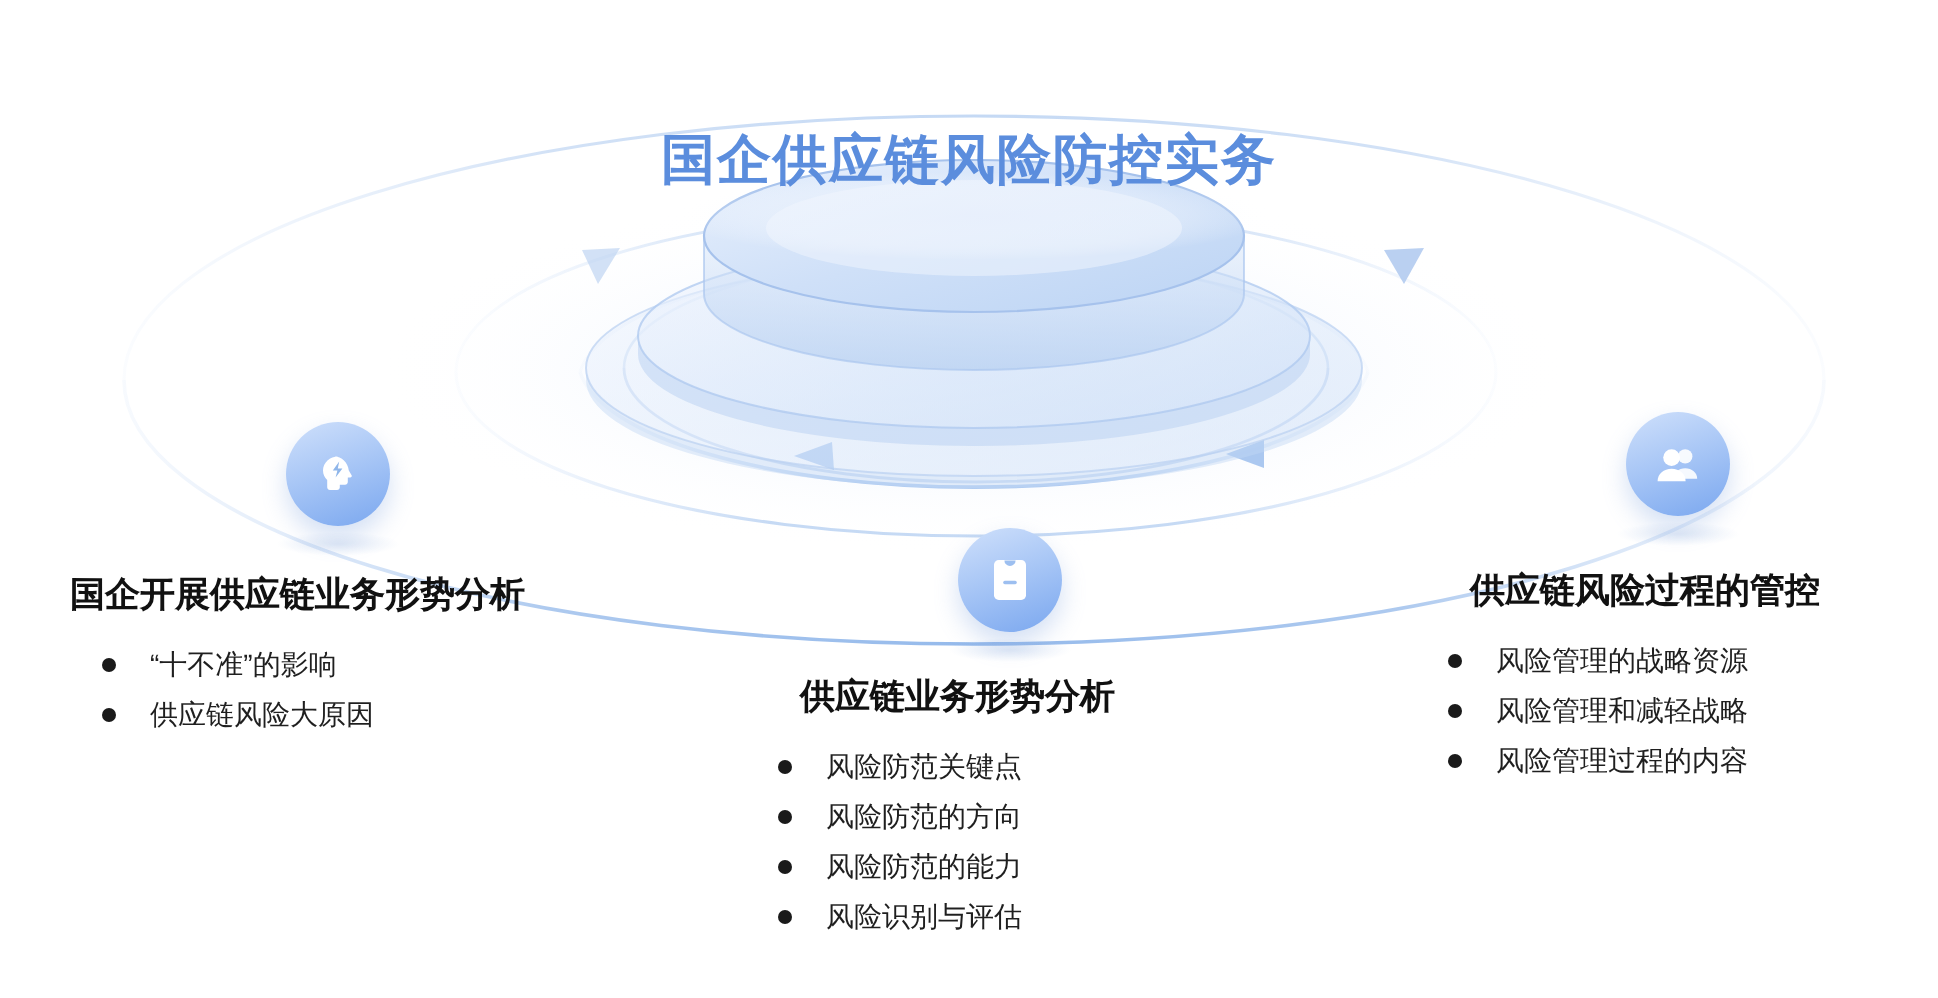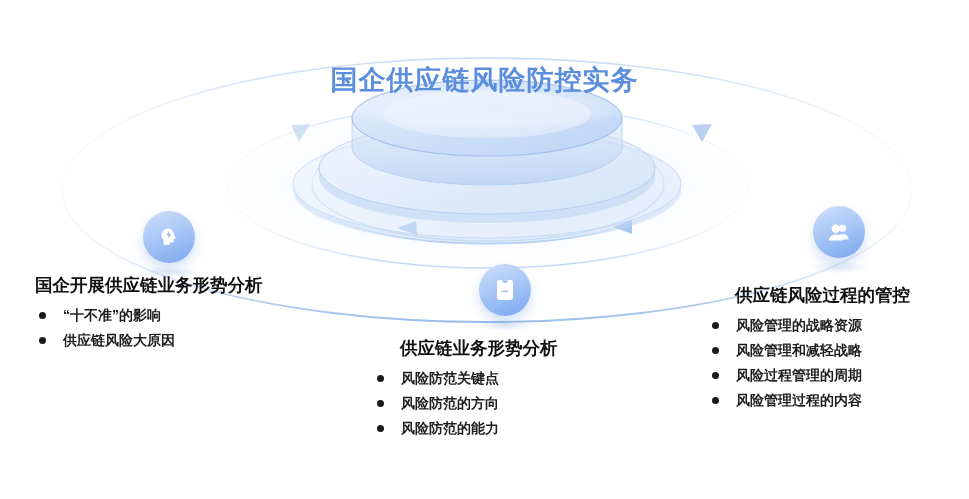--- a/index.html
+++ b/index.html
@@ -79,40 +79,40 @@
 
   
   .col { position: absolute; z-index: 6; }
   .col-heading {
     font-size: 17.5px;
     font-weight: bold;
     color: #111111;
     white-space: nowrap;
     margin-bottom: 11px;
   }
-  .bullets { list-style: none; margin: 4px; padding: 0; font-weight: bold; }
+  .bullets { list-style: none; margin: 16px; padding: 0; }
   .bullets li {
     display: flex;
     align-items: center;
     font-size: 14px;
     color: #1f1f1f;
     line-height: 1.0;
     margin-bottom: 11px;
     white-space: nowrap;
   }
   .bullets li .dot {
     width: 7px;
     height: 7px;
     border-radius: 50%;
     background: #1a1a1a;
     flex: 0 0 auto;
     margin-right: 17px;
   }
 
-  #col-left  { left: 35px;  top: 273px; }
+  #col-left  { left: 35px;  top: 285px; }
   #col-mid   { left: 373px; top: 336px; }
   #col-right { left: 708px; top: 283px; }
   #col-mid .col-heading { padding-left: 27px; }
   #col-right .col-heading { padding-left: 27px; }
 </style>
 </head>
 <body>
 
 <div id="stage">
 
@@ -264,38 +264,38 @@
         <span>风险防范关键点</span>
       </li>
       <li>
         <span class="dot"></span>
         <span>风险防范的方向</span>
       </li>
       <li>
         <span class="dot"></span>
         <span>风险防范的能力</span>
       </li>
+      <li>
+        <span class="dot"></span>
+        <span>风险识别与评估</span>
+      </li>
     </ul>
   </div>
 
   <div class="col" id="col-right">
     <div class="col-heading">供应链风险过程的管控</div>
     <ul class="bullets">
       <li>
         <span class="dot"></span>
         <span>风险管理的战略资源</span>
       </li>
       <li>
         <span class="dot"></span>
         <span>风险管理和减轻战略</span>
       </li>
       <li>
         <span class="dot"></span>
-        <span>风险过程管理的周期</span>
-      </li>
-      <li>
-        <span class="dot"></span>
         <span>风险管理过程的内容</span>
       </li>
     </ul>
   </div>
 
 </div>
 
 </body></html>

